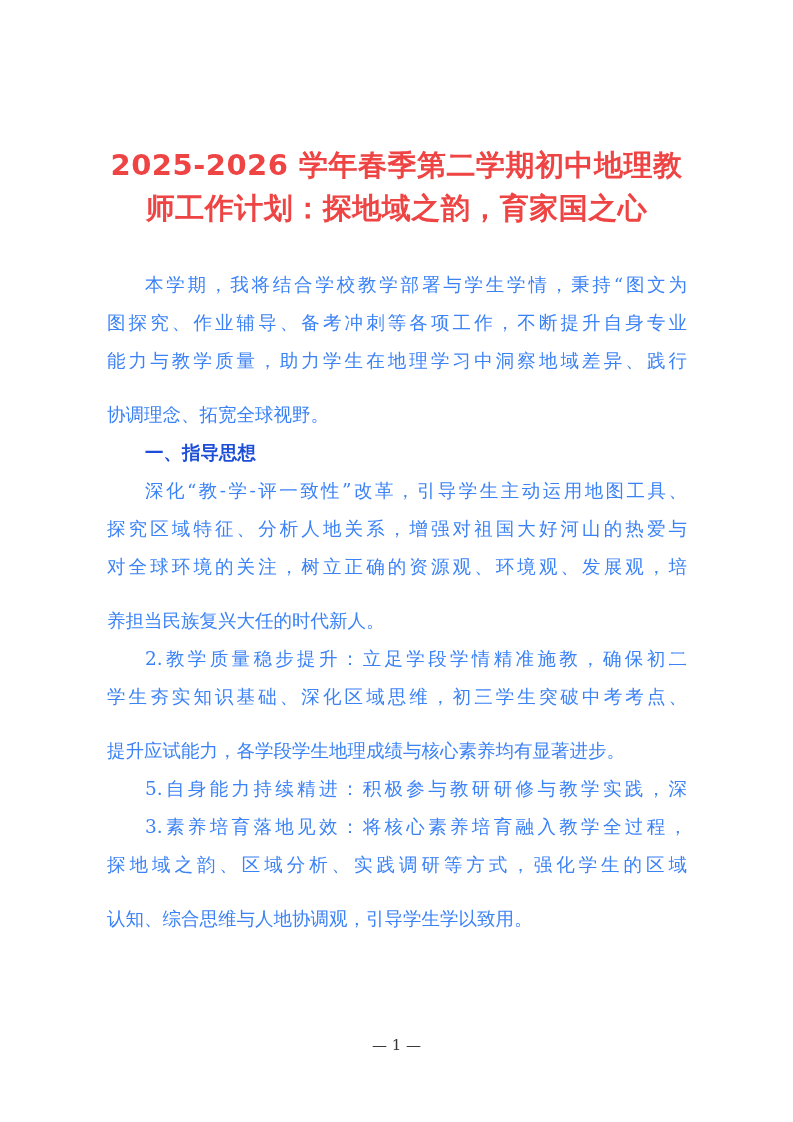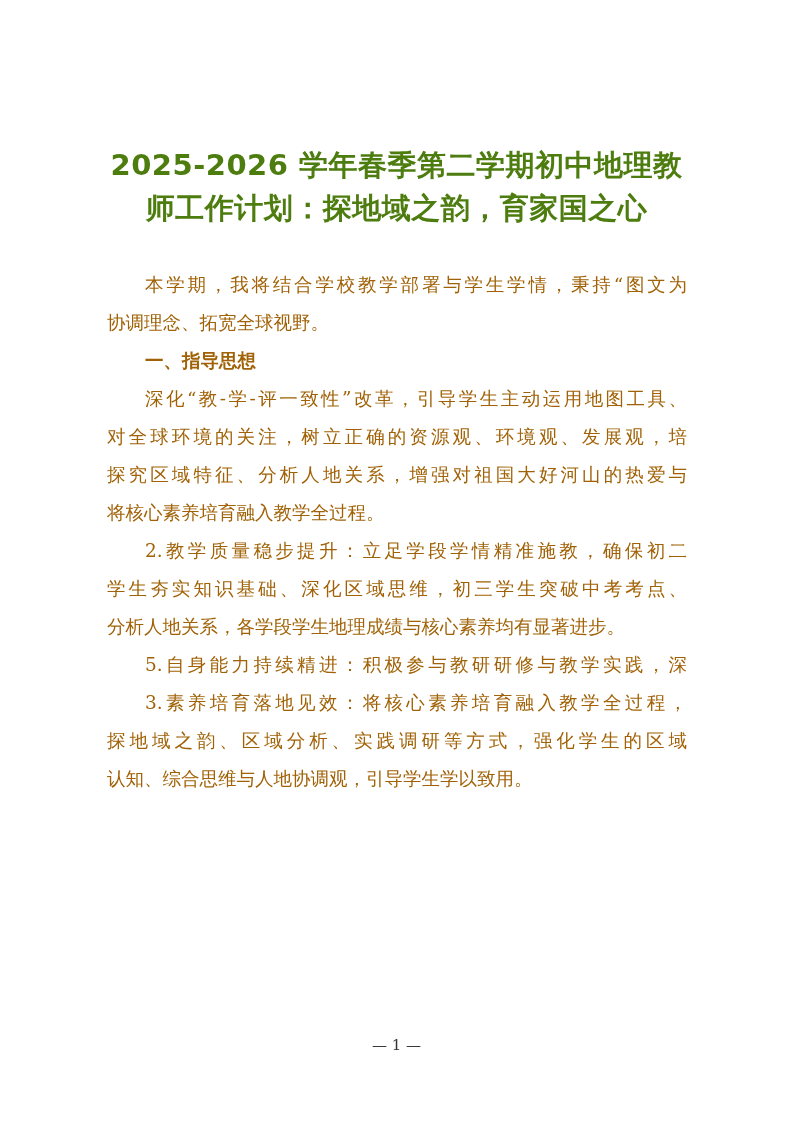--- a/index.html
+++ b/index.html
@@ -1,62 +1,64 @@
 <!DOCTYPE html>
 <html><head>
 <meta charset="utf-8">
 <style>
   html, body { margin:0; padding:0; background:#ffffff; }
   body { width:793px; height:1122px; position:relative; overflow:hidden;
          font-family: "DejaVu Serif", "Liberation Serif", serif; color:#111; }
   .page { position:absolute; left:0; top:0; width:793px; height:1122px; background:#fff; }
   .title { position:absolute; left:60px; width:673px; top:144px; text-align:center;
            font-family:"DejaVu Sans", "Liberation Sans", sans-serif; font-weight:bold;
-           font-size:29px; line-height:43px; color:#4d7c0f; letter-spacing:0.5px; }
+           font-size:29px; line-height:43px; color:#ef4444; letter-spacing:0.5px; }
   .title .line { display:block; white-space:nowrap; }
   .body { position:absolute; left:107px; width:580px; top:266px; }
   .ln { display:block; height:38px; line-height:38px; font-size:18.5px; white-space:nowrap;
-        text-align:justify; text-align-last:justify; color:#a16207; }
-  .ln.last { text-align-last:left; }
+        text-align:justify; text-align-last:justify; color:#3b82f6; }
+  .ln.last { text-align-last:left;margin-top:16px; }
   .ln.indent { padding-left:38px; }
   .heading { font-family:"DejaVu Sans", "Liberation Sans", sans-serif; font-weight:bold;
-             text-align-last:left; color:#a16207; }
+             text-align-last:left; color:#1d4ed8; }
   .pagenum { position:absolute; left:0; width:793px; top:1036px; text-align:center;
              font-size:15px; color:#333; }
 </style>
 </head>
 <body>
 
 <div class="page">
 
   <div class="title">
     <span class="line">2025-2026 学年春季第二学期初中地理教</span>
     <span class="line">师工作计划：探地域之韵，育家国之心</span>
   </div>
 
   <div class="body">
 
     <div>
       <span class="ln indent">本学期，我将结合学校教学部署与学生学情，秉持“图文为</span>
+      <span class="ln">图探究、作业辅导、备考冲刺等各项工作，不断提升自身专业</span>
+      <span class="ln">能力与教学质量，助力学生在地理学习中洞察地域差异、践行</span>
       <span class="ln last">协调理念、拓宽全球视野。</span>
     </div>
 
     <span class="ln indent heading">一、指导思想</span>
     <div>
       <span class="ln indent">深化“教-学-评一致性”改革，引导学生主动运用地图工具、</span>
+      <span class="ln">探究区域特征、分析人地关系，增强对祖国大好河山的热爱与</span>
       <span class="ln">对全球环境的关注，树立正确的资源观、环境观、发展观，培</span>
-      <span class="ln">探究区域特征、分析人地关系，增强对祖国大好河山的热爱与</span>
-      <span class="ln last">将核心素养培育融入教学全过程。</span>
+      <span class="ln last">养担当民族复兴大任的时代新人。</span>
     </div>
 
 
     <div>
       <span class="ln indent">2.教学质量稳步提升：立足学段学情精准施教，确保初二</span>
       <span class="ln">学生夯实知识基础、深化区域思维，初三学生突破中考考点、</span>
-      <span class="ln last">分析人地关系，各学段学生地理成绩与核心素养均有显著进步。</span>
+      <span class="ln last">提升应试能力，各学段学生地理成绩与核心素养均有显著进步。</span>
     </div>
 
     <div>
       <span class="ln indent">5.自身能力持续精进：积极参与教研研修与教学实践，深</span>
     </div>
 
     <div>
       <span class="ln indent">3.素养培育落地见效：将核心素养培育融入教学全过程，</span>
       <span class="ln">探地域之韵、区域分析、实践调研等方式，强化学生的区域</span>
       <span class="ln last">认知、综合思维与人地协调观，引导学生学以致用。</span>

